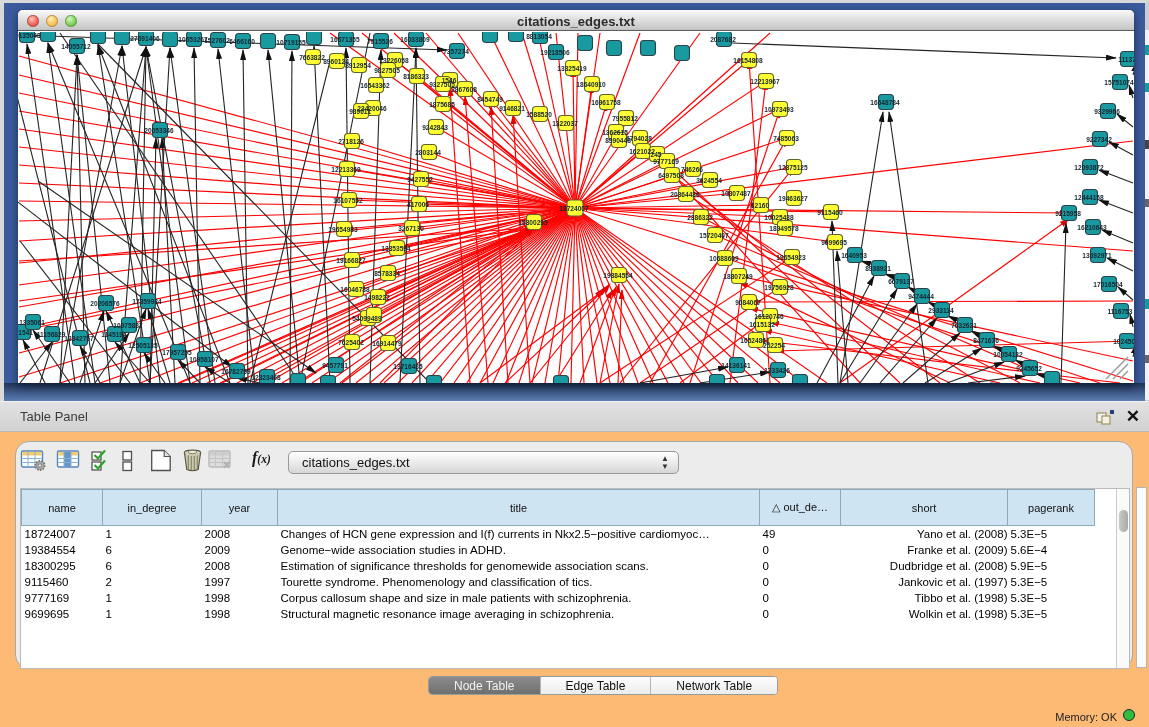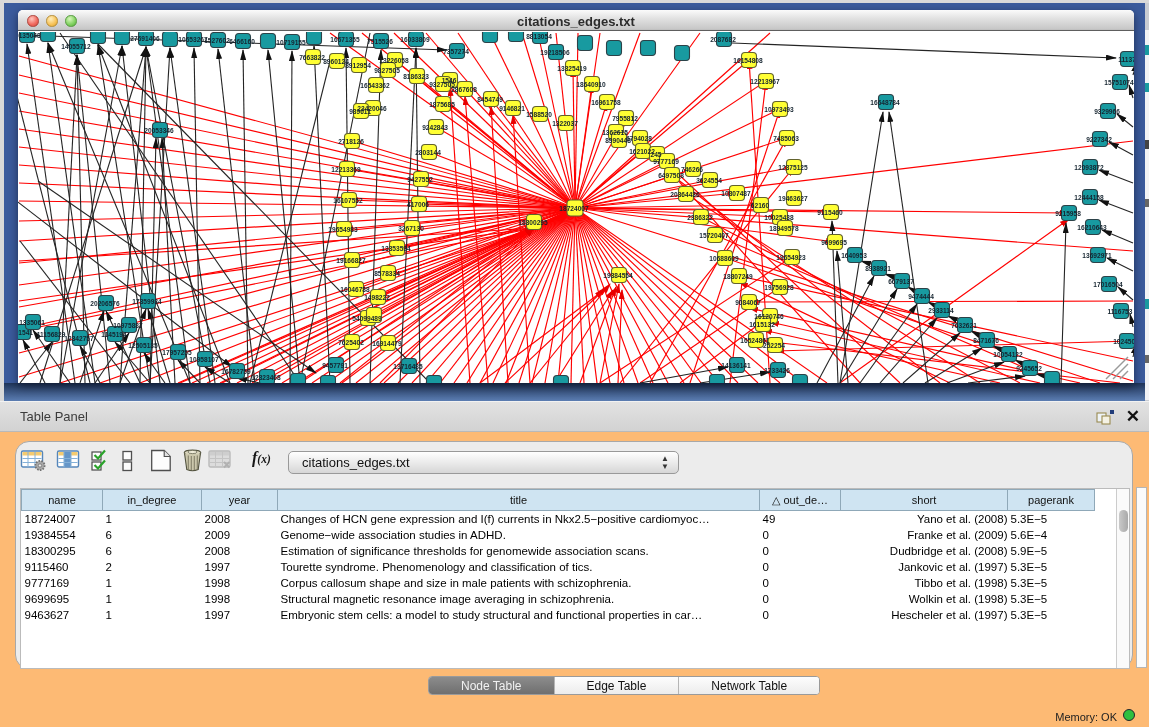--- a/index.html
+++ b/index.html
@@ -15,28 +15,28 @@
 #phead{position:absolute;left:0;top:0;width:100%;height:31px;background:linear-gradient(#e2e2e2,#d2d2d2);border-top:1px solid #f2f2f2;border-bottom:1px solid #b9b9b9}
 #phead span{position:absolute;left:20px;top:7px;font-size:13px;color:#3c3c3c}
 #inner{position:absolute;left:15px;top:40px;width:1118px;height:228px;background:#ececec;border:1px solid #a8a8a8;border-radius:14px}
 #combo{position:absolute;left:272px;top:9px;width:391px;height:23px;border:1px solid #999;border-radius:5px;
  background:linear-gradient(#fff,#e9e9e9 55%,#d6d6d6);font-size:13px;color:#111;line-height:22px;padding-left:13px}
 #combo .ar{position:absolute;right:9px;top:2.5px;font-size:8px;color:#333;line-height:8.5px}
 #fx{position:absolute;left:236px;top:7px;font:bold italic 16px "Liberation Serif",serif;color:#161616}
 #fx span{font-size:11.5px}
 #tablewrap{position:absolute;left:4px;top:46px;width:1110px;height:181px;background:#fff;overflow:hidden;border:1px solid #bbb}
 table{border-collapse:collapse;table-layout:fixed;width:1101px;font-size:11.5px}
-th{background:#cfe4f2;border:1px solid #8fa8b8;font-weight:normal;font-size:11px;height:21px;padding:3px;color:#111}
+th{background:#cfe4f2;border:1px solid #8fa8b8;font-weight:normal;font-size:11px;height:21px;padding:11px;color:#111}
 td{height:16px;padding:0 0 0 3px;white-space:nowrap;overflow:hidden;color:#000}
 .c1{width:81px}.c2{width:99px}.c3{width:76px}.c4{width:482px}.c5{width:81px}.c6{width:167px}.c7{width:87px}.c8{width:28px}
 td.c6{text-align:right;padding:0}
 #vsb{position:absolute;right:0;top:0;width:13px;height:182px;background:#fafafa;border-left:1px solid #ccc}
 #vsb .th{position:absolute;left:1.5px;top:21px;width:9px;height:22px;background:linear-gradient(90deg,#c9c9c9,#a9a9a9);border-radius:5px}
 #tabs{position:absolute;left:428px;top:275px;height:19px;display:flex;border:1px solid #9a9a9a;border-radius:4px;overflow:hidden;background:#fff}
-#tabs div{font-size:12px;line-height:18px;padding:0 32px;color:#111;background:linear-gradient(#fdfdfd,#ececec)}
+#tabs div{font-size:12px;line-height:18px;padding:0 25px;color:#111;background:linear-gradient(#fdfdfd,#ececec)}
 #tabs div.sel{background:linear-gradient(#8c8c8c,#6f6f6f);color:#f2f2f2}
 #tabs div+div{border-left:1px solid #b5b5b5}
 #mem{position:absolute;right:32px;top:310px;font-size:11px;color:#222}
 #memdot{position:absolute;right:14px;top:308px;width:12px;height:12px;border-radius:50%;background:#2fbf3f;border:1.4px solid #23262b}
 #rtrack{position:absolute;left:1136px;top:86px;width:11px;height:181px;background:#fbfbfb;border:1px solid #b5b5b5}
 #toolbar{position:absolute;left:0px;top:4px;width:700px;height:34px}
 </style></head><body>
 <div id="desk"></div>
 <div id="deskband"></div>
 <div id="rsliver">
@@ -722,30 +722,20 @@
             <tr>
               <td class="c1">9699695</td>
               <td class="c2">1</td>
               <td class="c3">1998</td>
               <td class="c4">Structural magnetic resonance image averaging in schizophrenia.</td>
               <td class="c5">0</td>
               <td class="c6">Wolkin et al. (1998)</td>
               <td class="c7">5.3E−5</td>
               <td class="c8"></td>
             </tr>
-            <tr>
-              <td class="c1">9463627</td>
-              <td class="c2">1</td>
-              <td class="c3">1997</td>
-              <td class="c4">Embryonic stem cells: a model to study structural and functional properties in car…</td>
-              <td class="c5">0</td>
-              <td class="c6">Hescheler et al. (1997)</td>
-              <td class="c7">5.3E−5</td>
-              <td class="c8"></td>
-            </tr>
    </tbody>
         </table>
    <div id="vsb">
           <div class="th"></div>
         </div>
   </div>
  </div>
  <div id="tabs">
       <div class="sel">Node Table</div>
       <div>Edge Table</div>

